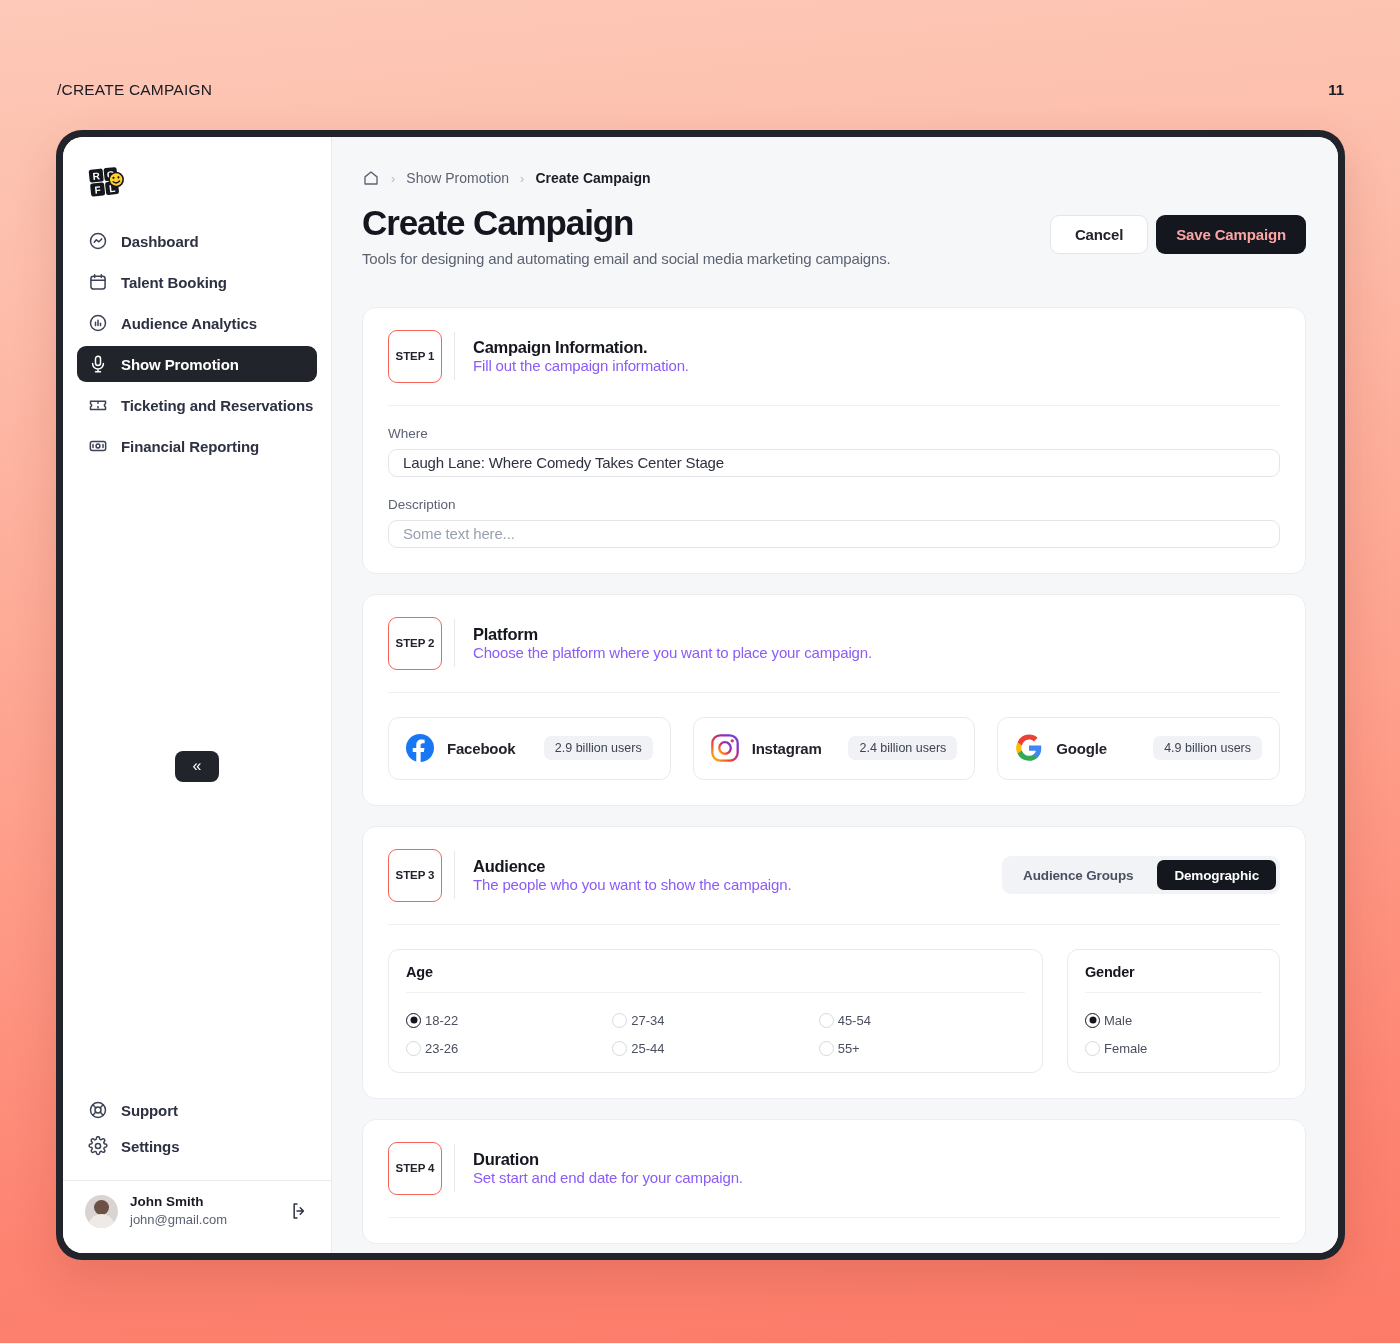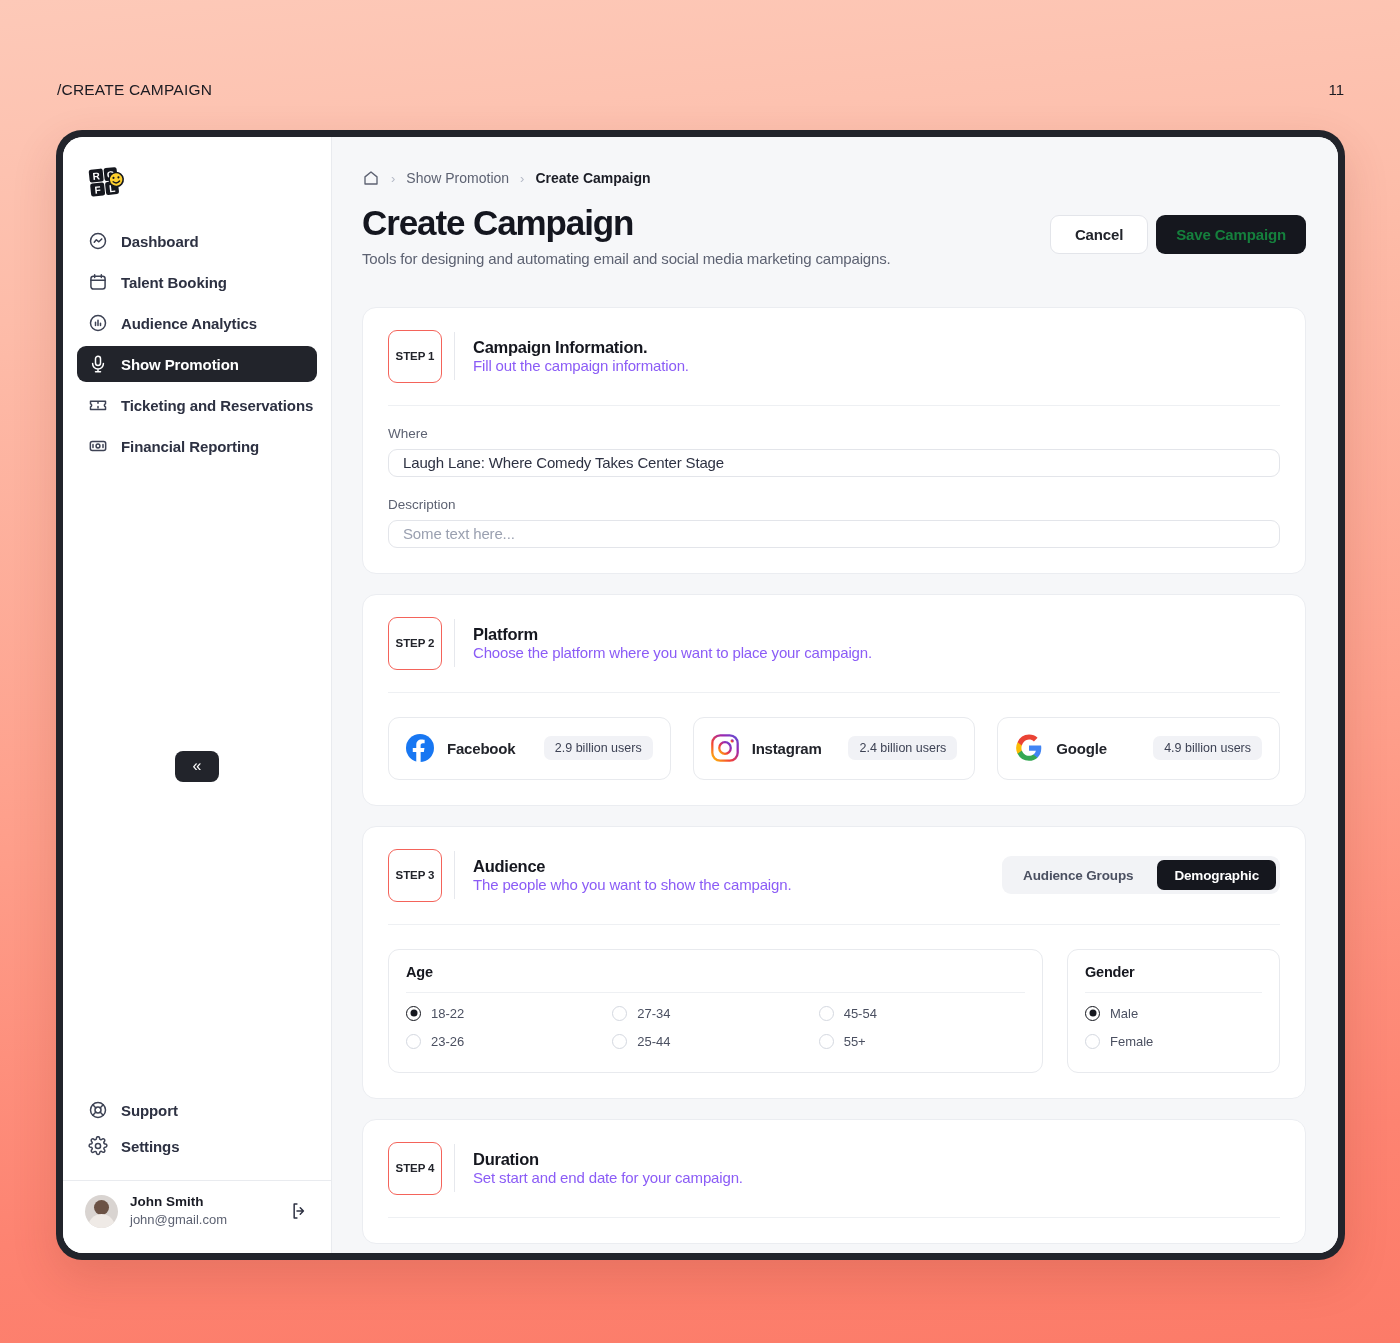--- a/index.html
+++ b/index.html
@@ -24,21 +24,21 @@
     font-size: 15.5px;
     font-weight: 500;
     letter-spacing: 0.2px;
     color: #1b1b22;
   }
   .page-number {
     position: absolute;
     right: 56px;
     top: 81px;
     font-size: 15px;
-    font-weight: 400;
+    font-weight: 700;
     color: #1b1b22;
   }
 
   
   .app-window {
     position: absolute;
     left: 56px;
     top: 130px;
     width: 1289px;
     height: 1130px;
@@ -229,21 +229,21 @@
     letter-spacing: -0.15px;
   }
   .btn-cancel {
     background: #ffffff;
     color: #22242b;
     border: 1px solid #e3e5ea;
     padding: 0 24px;
   }
   .btn-save {
     background: #15171e;
-    color: #15803d;
+    color: #fca5a5;
     padding: 0 20px;
   }
 
   
   .scroll-body {
     padding: 40px 32px 0 30px;
     display: flex;
     flex-direction: column;
     gap: 20px;
   }
@@ -399,22 +399,22 @@
   }
   .radio-grid {
     display: grid;
     grid-template-columns: repeat(3, 1fr);
     row-gap: 6px;
     margin-top: 13px;
   }
   .radio-grid.single { grid-template-columns: 1fr; }
   .radio {
     display: flex;
-    align-items: flex-start;
-    gap: 10px;
+    align-items: flex-end;
+    gap: 4px;
     cursor: pointer;
     height: 22px;
   }
   .radio .dot {
     width: 15px; height: 15px;
     border-radius: 50%;
     border: 1.4px solid #d4d8e0;
     flex-shrink: 0;
     position: relative;
     background: #fff;

